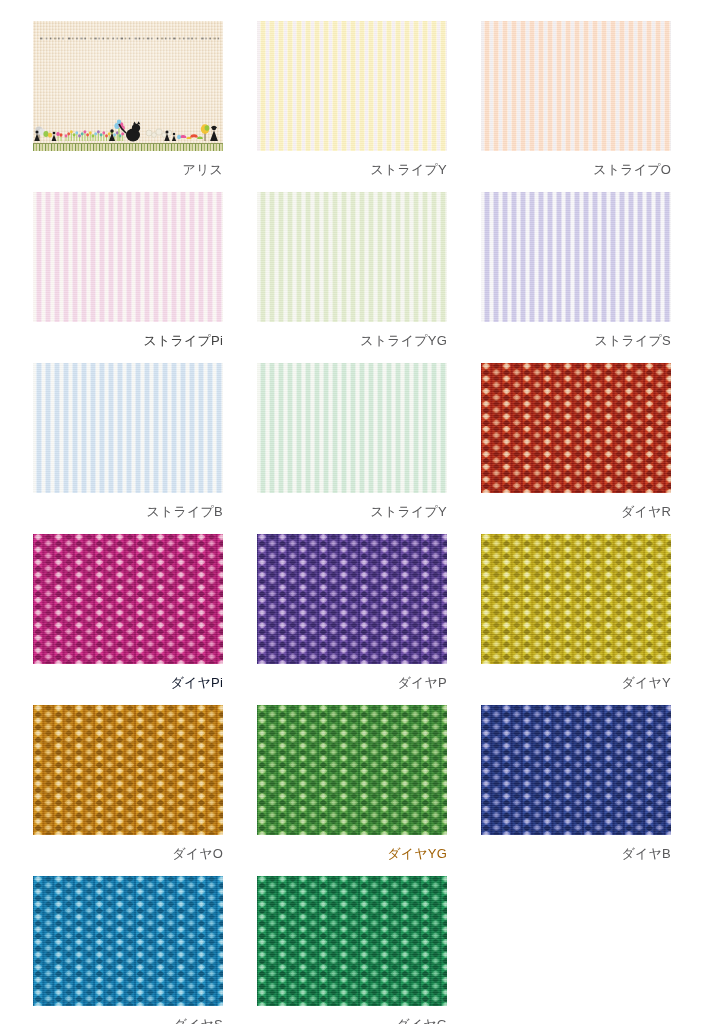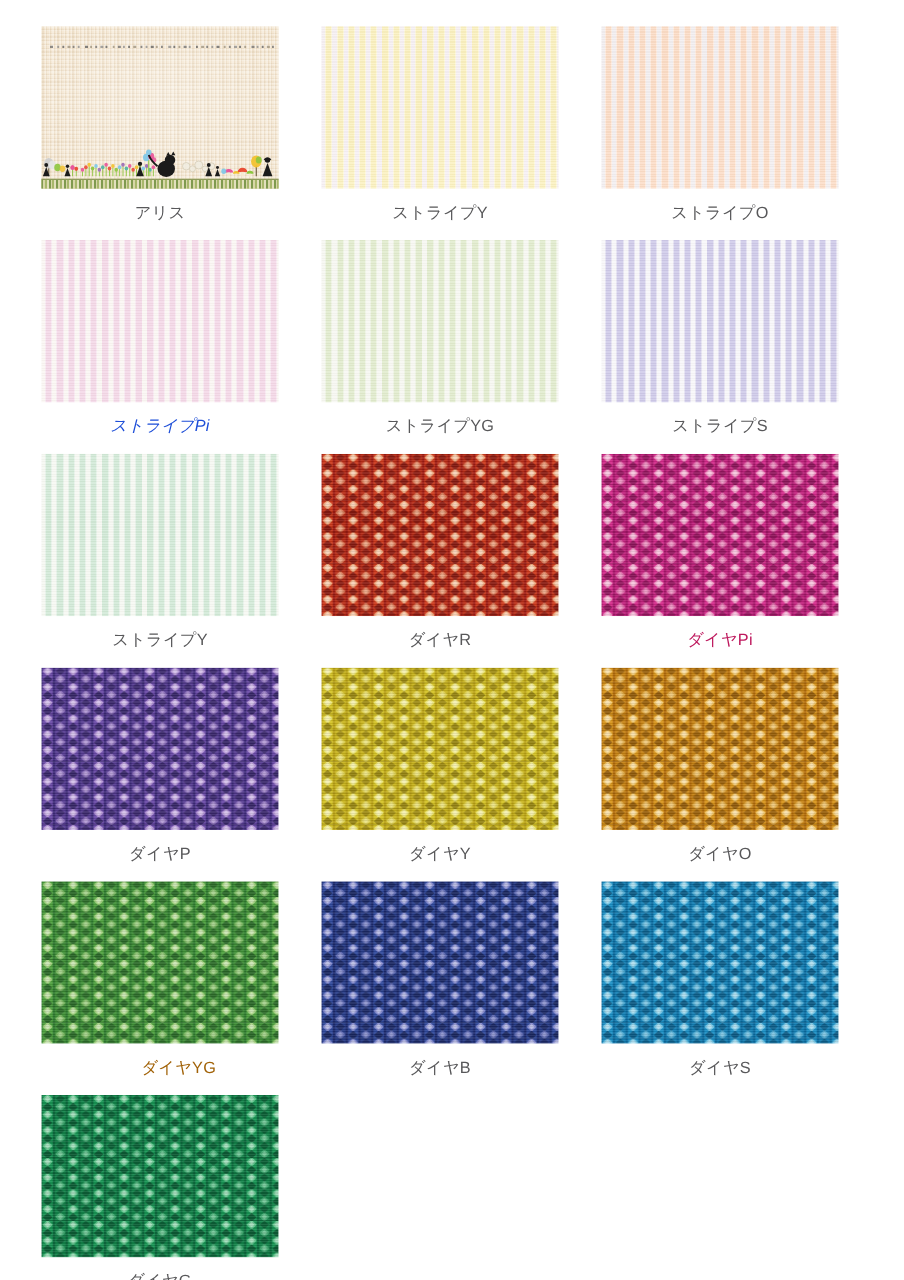--- a/index.html
+++ b/index.html
@@ -29,21 +29,21 @@
     grid-template-rows: repeat(6, 171px);
     column-gap: 34px;
     row-gap: 0px;
   }
 
   .cell {
     width: 190px;
     height: 190px;
     display: flex;
     flex-direction: column;
-    align-items: center;
+    align-items: flex-end;
   }
 
   .swatch {
     width: 190px;
     height: 130px;
     position: relative;
     overflow: hidden;
     background: #ffffff;
   }
 
@@ -334,37 +334,45 @@
           </div>
         </div>
         <div class="caption" style="color: rgb(88, 88, 90);">ストライプO</div>
       </div>
       <div class="cell">
         <div class="swatch">
           <div class="stripe" style="background: repeating-linear-gradient(90deg, rgb(250, 246, 243) 0px, rgb(250, 246, 243) 3.2px, rgb(248, 232, 241) 3.2px, rgb(248, 232, 241) 4px, rgb(243, 214, 230) 4px, rgb(243, 214, 230) 8.2px, rgb(248, 232, 241) 8.2px, rgb(248, 232, 241) 9px);">
             <div class="stripe-tex"></div>
           </div>
         </div>
-        <div class="caption" style="color: #1d4ed8; font-style: italic;">ストライプPi</div>
+        <div class="caption" style="color: #404040;">ストライプPi</div>
       </div>
       <div class="cell">
         <div class="swatch">
           <div class="stripe" style="background: repeating-linear-gradient(90deg, rgb(246, 247, 241) 0px, rgb(246, 247, 241) 3.2px, rgb(237, 243, 226) 3.2px, rgb(237, 243, 226) 4px, rgb(223, 234, 203) 4px, rgb(223, 234, 203) 8.2px, rgb(237, 243, 226) 8.2px, rgb(237, 243, 226) 9px);">
             <div class="stripe-tex"></div>
           </div>
         </div>
         <div class="caption" style="color: rgb(88, 88, 90);">ストライプYG</div>
       </div>
       <div class="cell">
         <div class="swatch">
           <div class="stripe" style="background: repeating-linear-gradient(90deg, rgb(247, 246, 249) 0px, rgb(247, 246, 249) 3.2px, rgb(227, 224, 242) 3.2px, rgb(227, 224, 242) 4px, rgb(204, 199, 232) 4px, rgb(204, 199, 232) 8.2px, rgb(227, 224, 242) 8.2px, rgb(227, 224, 242) 9px);">
             <div class="stripe-tex"></div>
           </div>
         </div>
         <div class="caption" style="color: rgb(88, 88, 90);">ストライプS</div>
+      </div>
+      <div class="cell">
+        <div class="swatch">
+          <div class="stripe" style="background: repeating-linear-gradient(90deg, rgb(247, 248, 246) 0px, rgb(247, 248, 246) 3.2px, rgb(229, 238, 247) 3.2px, rgb(229, 238, 247) 4px, rgb(207, 224, 240) 4px, rgb(207, 224, 240) 8.2px, rgb(229, 238, 247) 8.2px, rgb(229, 238, 247) 9px);">
+            <div class="stripe-tex"></div>
+          </div>
+        </div>
+        <div class="caption" style="color: rgb(88, 88, 90);">ストライプB</div>
       </div>
       <div class="cell">
         <div class="swatch">
           <div class="stripe" style="background: repeating-linear-gradient(90deg, rgb(245, 248, 242) 0px, rgb(245, 248, 242) 3.2px, rgb(229, 242, 232) 3.2px, rgb(229, 242, 232) 4px, rgb(207, 232, 213) 4px, rgb(207, 232, 213) 8.2px, rgb(229, 242, 232) 8.2px, rgb(229, 242, 232) 9px);">
             <div class="stripe-tex"></div>
           </div>
         </div>
         <div class="caption" style="color: rgb(88, 88, 90);">ストライプY</div>
       </div>
       <div class="cell">
@@ -402,21 +410,21 @@
                   <polygon points="5.1,6.048 8.975999999999999,9.576 5.1,13.104000000000001 1.2239999999999998,9.576" fill="#7e1150" opacity="0.85"></polygon>
                   <polygon points="15.299999999999999,5.5440000000000005 19.38,9.324 15.299999999999999,13.104 11.219999999999999,9.324" fill="#f0a2c8" opacity="0.6"></polygon>
                   <polygon points="15.299999999999999,7.308 17.34,9.324 15.299999999999999,11.34 13.259999999999998,9.324" fill="#f5c3db" opacity="0.55"></polygon>
                   <polygon points="15.299999999999999,-0.2519999999999998 18.971999999999998,3.024 15.299999999999999,6.3 11.628,3.024" fill="#7e1150" opacity="0.7"></polygon>
                   <rect x="0" y="11.7" width="20.4" height="0.9" fill="#7e1150" opacity="0.45"></rect>
                 </pattern>
               </defs>
               <rect x="0" y="0" width="190" height="130" fill="url(#dpat10)"></rect>
             </svg><div class="diamond-tex"></div></div>
         </div>
-        <div class="caption" style="color: #be185d;">ダイヤPi</div>
+        <div class="caption" style="color: #0f172a;">ダイヤPi</div>
       </div>
       <div class="cell">
         <div class="swatch">
           <div class="diamond"><svg width="190" height="130" viewBox="0 0 190 130" preserveAspectRatio="none">
               <defs>
                 <pattern id="dpat11" width="20.4" height="12.6" patternUnits="userSpaceOnUse">
                   <rect x="0" y="0" width="20.4" height="12.6" fill="#3d2a78"></rect>
                   <rect x="1.02" y="0" width="8.16" height="12.6" fill="#6a4aa8" opacity="0.95"></rect>
                   <rect x="11.22" y="0" width="8.16" height="12.6" fill="#6a4aa8" opacity="0.55"></rect>
                   <polygon points="5.1,-0.7559999999999998 9.18,3.024 5.1,6.804 1.0199999999999996,3.024" fill="#b89ad8" opacity="0.95"></polygon>

